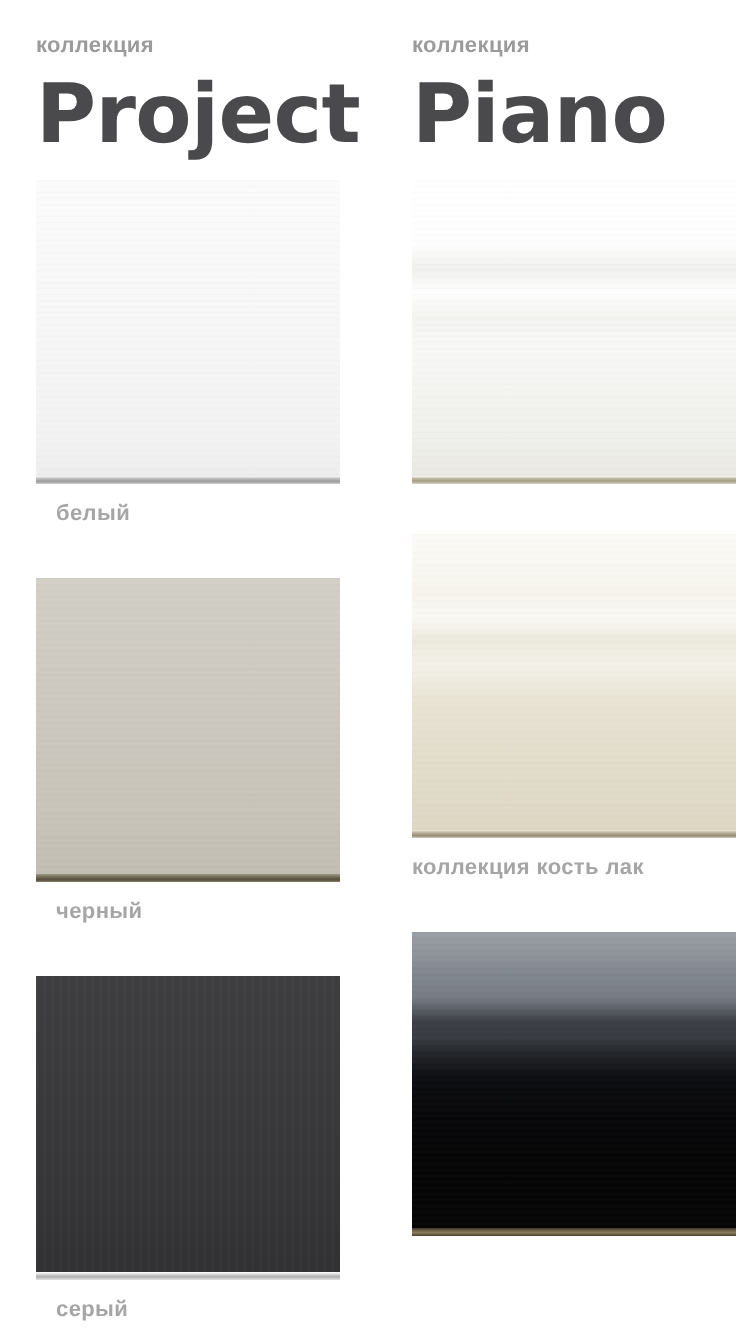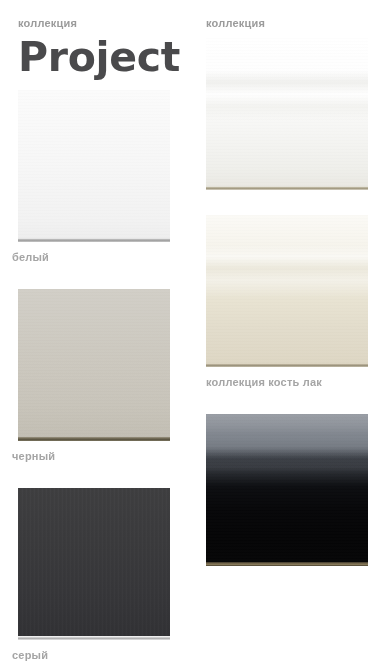--- a/index.html
+++ b/index.html
@@ -200,21 +200,21 @@
 
   
   .swatch-label {
     font-size: 11px;
     font-weight: bold;
     color: #a5a5a5;
     line-height: 14px;
     padding-top: 8px;
     letter-spacing: 0.2px;
   }
-  .column.left  .swatch-label { padding-left: 12px; }
+  .column.left  .swatch-label { padding-left: 28px; }
   .column.right .swatch-label { padding-left: 21px; }
 </style>
 </head>
 <body>
 
 <div class="page">
   <div class="columns">
 
     <div class="column left">
       <div class="col-head">
@@ -253,20 +253,21 @@
           </div>
           <div class="swatch-label">серый</div>
         </div>
 
       </div>
     </div>
 
     <div class="column right">
       <div class="col-head">
         <div class="eyebrow">коллекция</div>
+        <div class="collection-title">Piano</div>
       </div>
 
       <div class="swatch-list">
 
         <div class="swatch-item">
           <div class="swatch-img">
             <div class="swatch-face face-white-lacquer">
               <div class="gloss-band"></div>
               <div class="grain-h"></div>
             </div>

